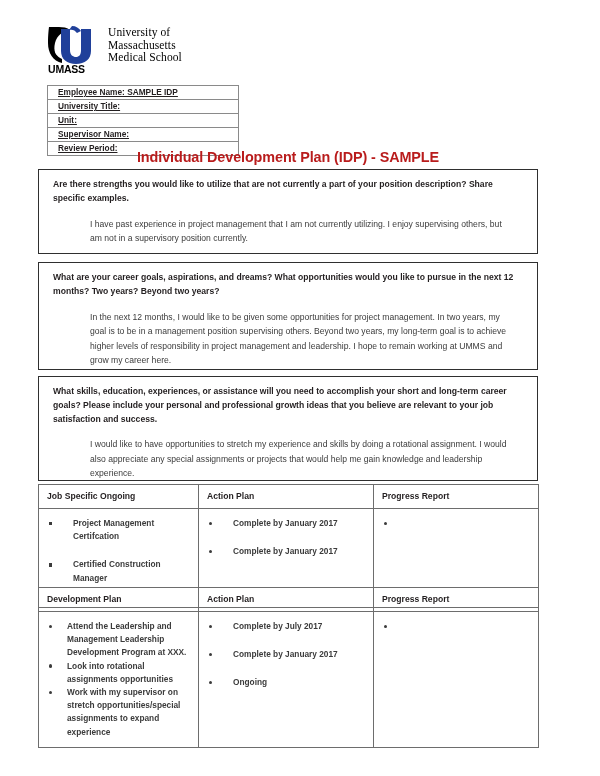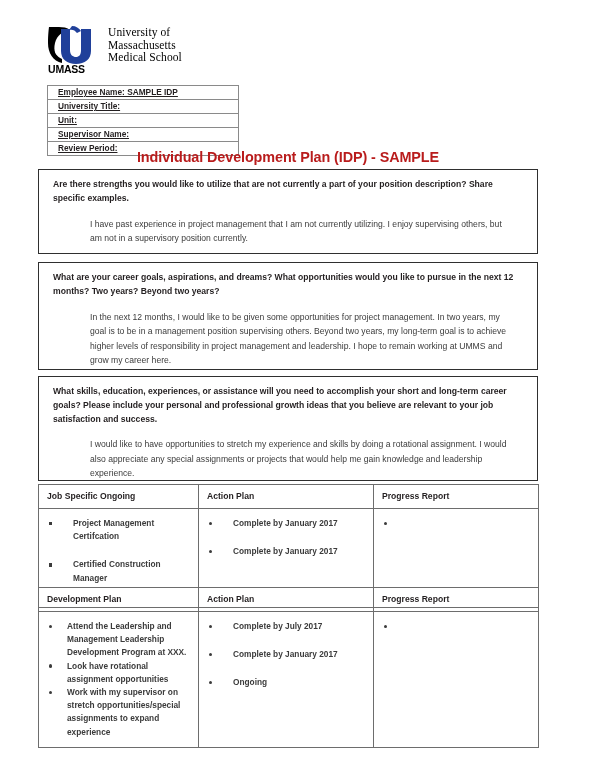--- a/index.html
+++ b/index.html
@@ -298,21 +298,21 @@
         <th class="col-a">Development Plan</th>
         <th class="col-b">Action Plan</th>
         <th class="col-c">Progress Report</th>
       </tr>
     </thead>
     <tbody>
       <tr class="body-row">
         <td>
           <ul class="bl rd narrow tight">
             <li>Attend the Leadership and Management  Leadership Development Program at XXX.</li>
-            <li>Look have rotational assignment opportunities</li>
+            <li>Look into rotational assignments opportunities</li>
             <li>Work with my supervisor on stretch opportunities/special assignments to expand experience</li>
           </ul>
         </td>
         <td>
           <ul class="bl rd">
             <li>Complete by July 2017</li>
             <li>Complete by January 2017</li>
             <li>Ongoing</li>
           </ul>
         </td>

